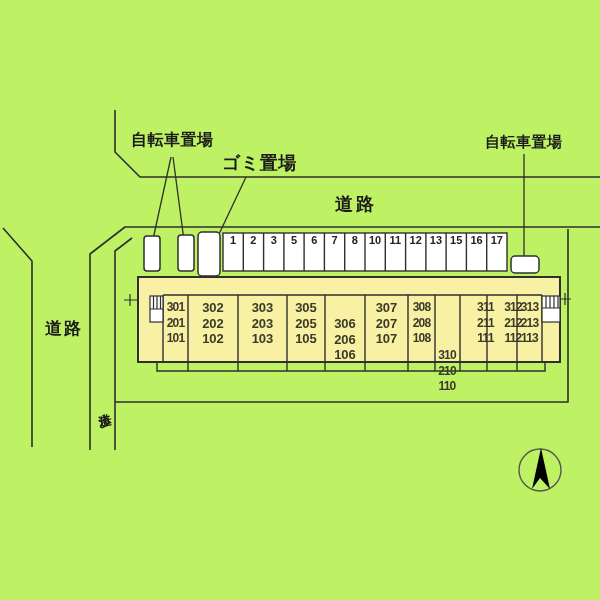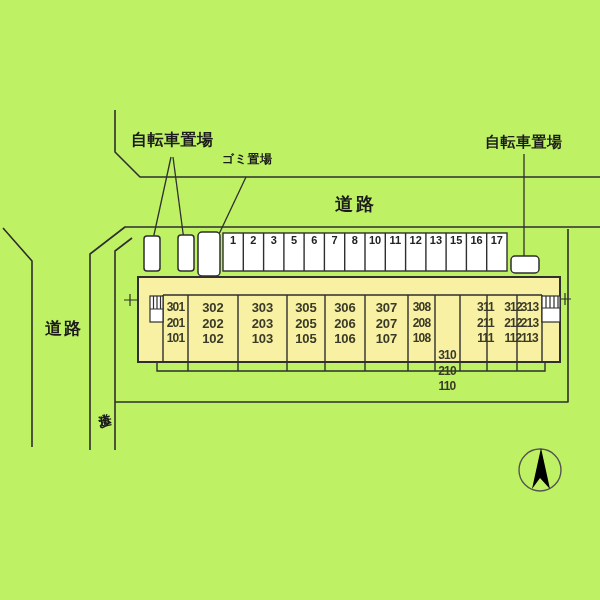--- a/index.html
+++ b/index.html
@@ -4,21 +4,21 @@
 <style>
   html,body{margin:0;padding:0;background:#fff;}
   .canvas{
     position:relative;width:600px;height:600px;background:#bef264;
     font-family:Liberation Sans, sans-serif;
     color:#1e1e1e;overflow:hidden;
   }
   .canvas svg{position:absolute;left:0;top:0;}
   .lbl{position:absolute;white-space:nowrap;color:#1b1b1b;font-weight:bold;}
   .lbl-bicycle-left {left:131px;top:130px;font-size:16px;letter-spacing:0.5px;}
-  .lbl-garbage      {left:222px;top:151px;font-size:12px;letter-spacing:0.5px;}
+  .lbl-garbage      {left:222px;top:151px;font-size:18px;letter-spacing:0.5px;}
   .lbl-road-top     {left:335px;top:192px;font-size:18px;letter-spacing:3px;}
   .lbl-bicycle-right{left:485px;top:133px;font-size:15px;letter-spacing:0.5px;}
   .lbl-road-left    {left:45px; top:317px;font-size:17px;letter-spacing:2px;}
   .lbl-sidewalk{
     left:94px;top:404px;font-size:13px;line-height:15px;
     writing-mode:vertical-rl;text-orientation:upright;
     transform:rotate(-12deg);font-weight:bold;
   }
   
   .stall-numbers{
@@ -151,21 +151,21 @@
   <div class="unit-col" style="left:238px;width:49px;">
     <span>303</span>
     <span>203</span>
     <span>103</span>
   </div>
   <div class="unit-col" style="left:287px;width:38px;">
     <span>305</span>
     <span>205</span>
     <span>105</span>
   </div>
-  <div class="unit-col" style="left:325px;width:40px;">
+  <div class="unit-col" style="left:325px;width:40px;margin-top:16px;">
     <span>306</span>
     <span>206</span>
     <span>106</span>
   </div>
   <div class="unit-col" style="left:365px;width:43px;">
     <span>307</span>
     <span>207</span>
     <span>107</span>
   </div>
   <div class="unit-col narrow" style="left:408px;width:27px;">

